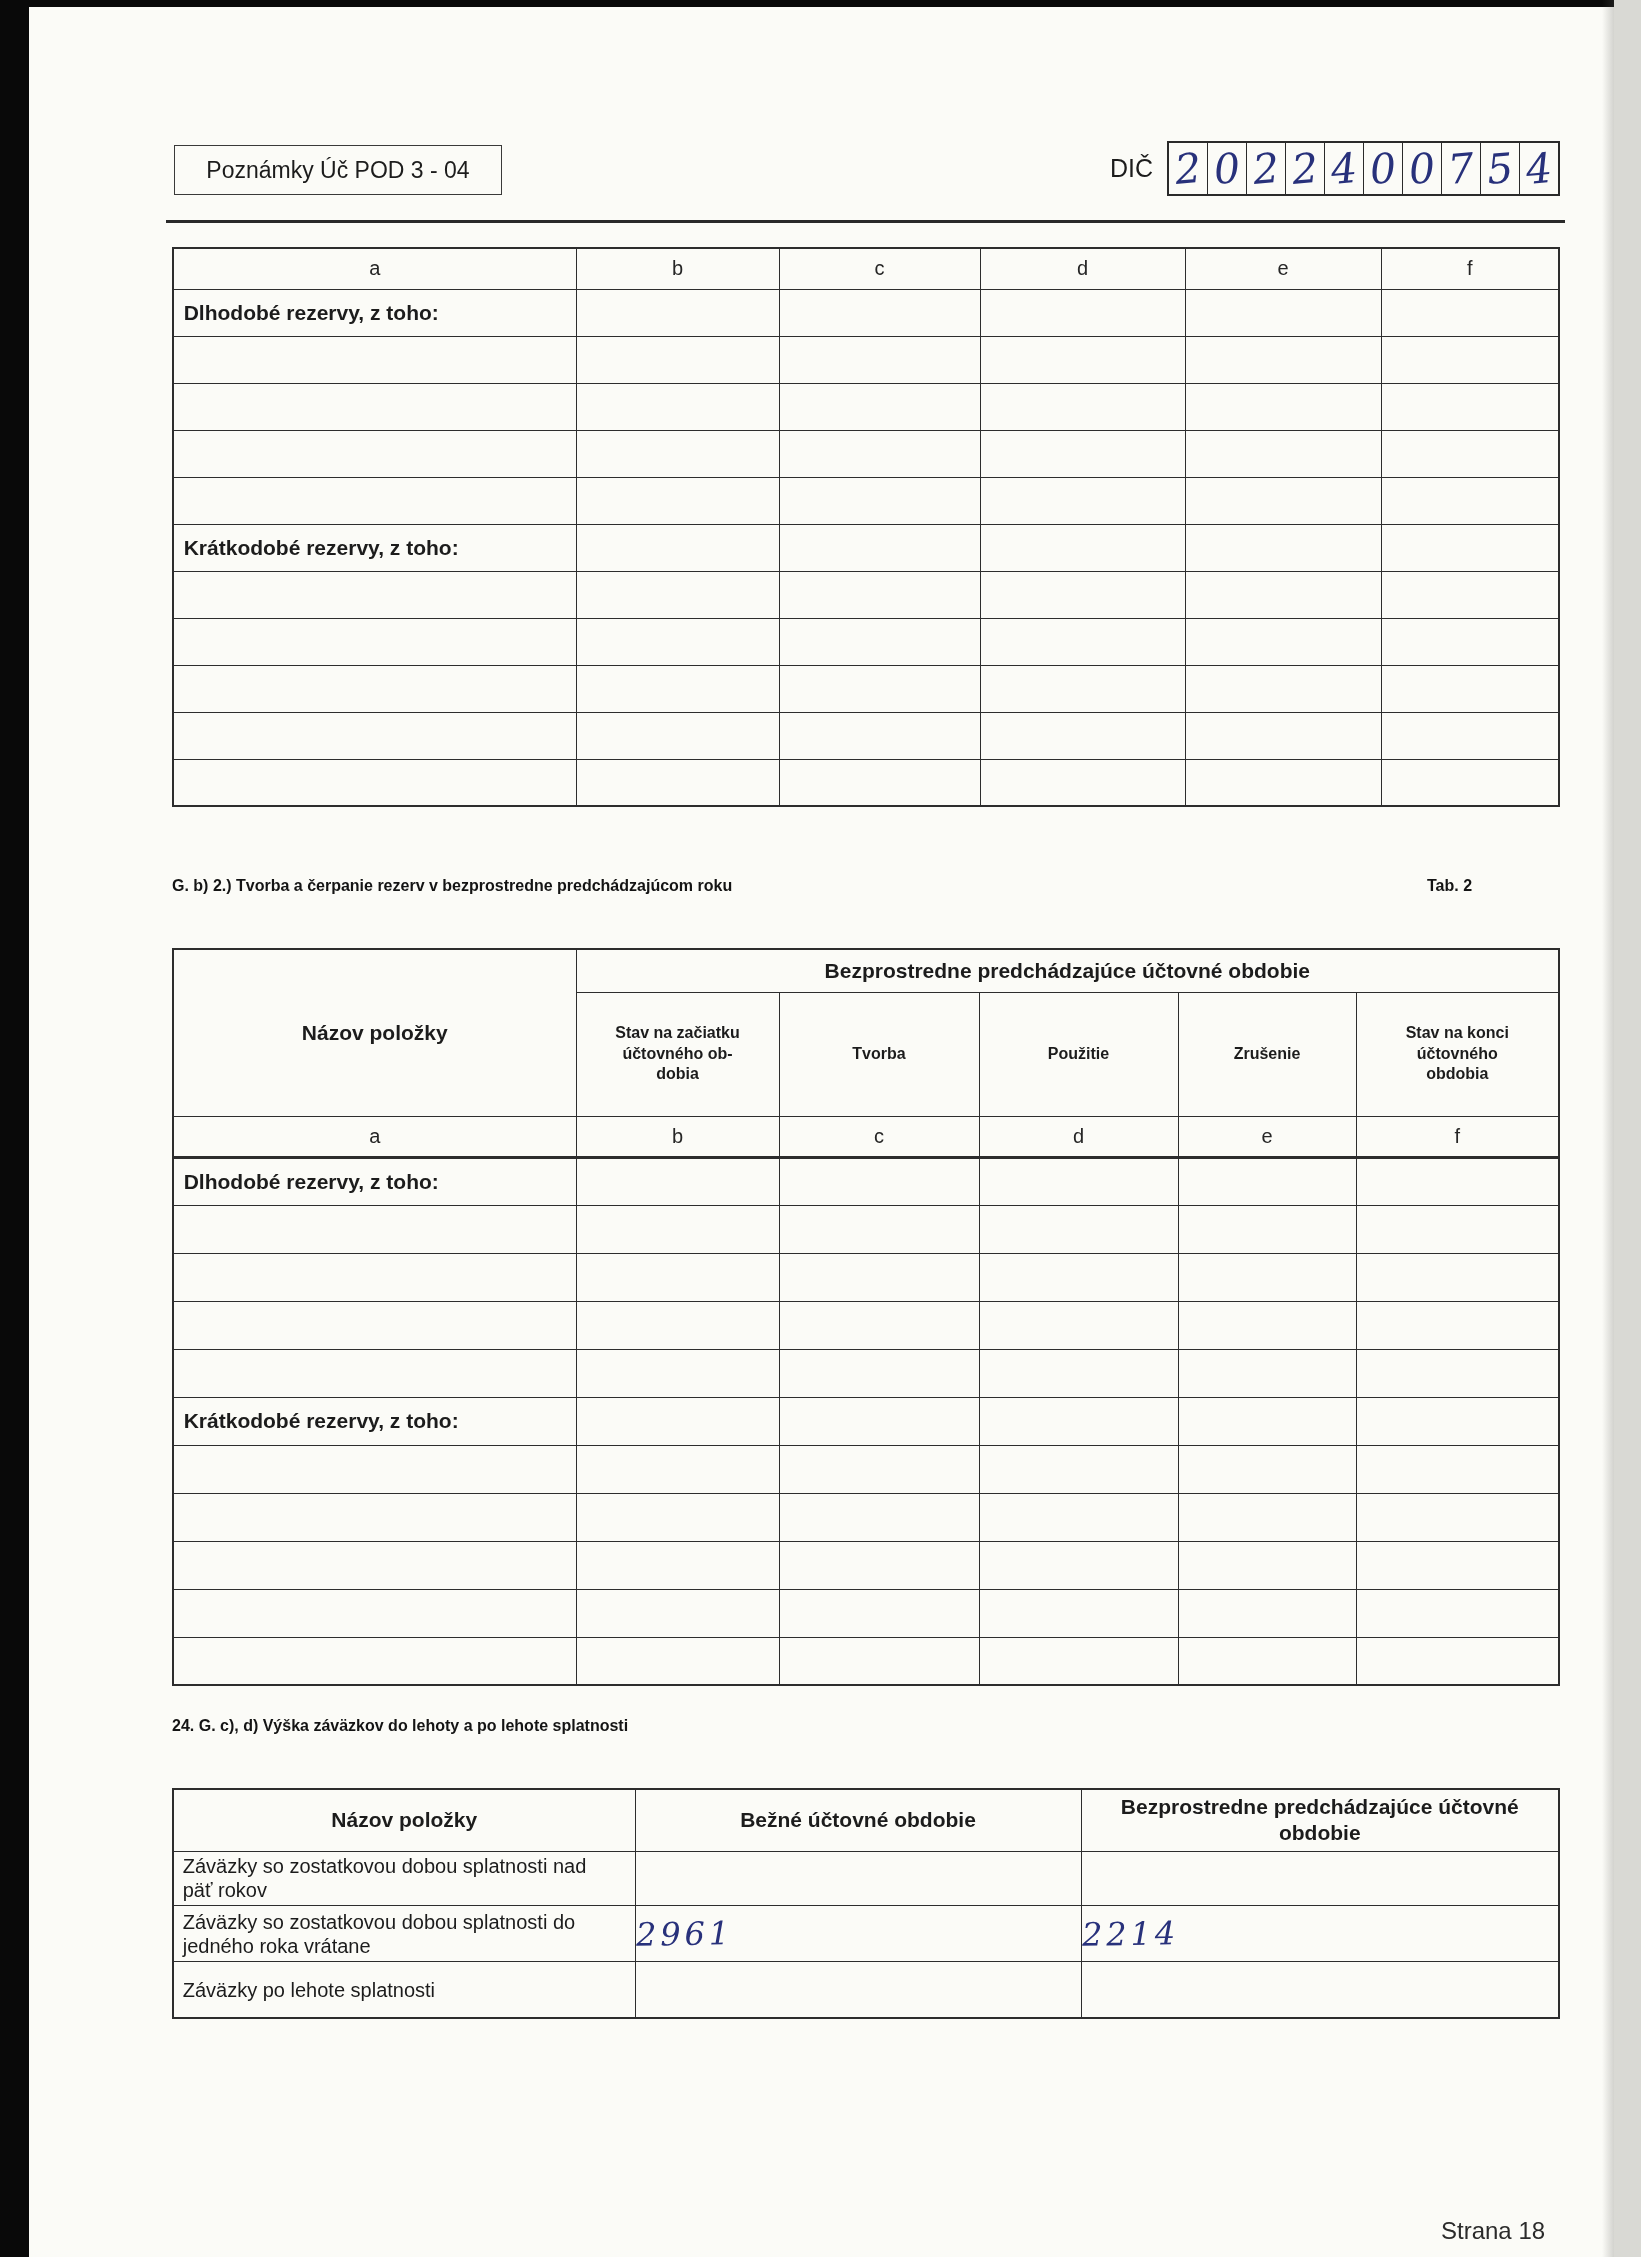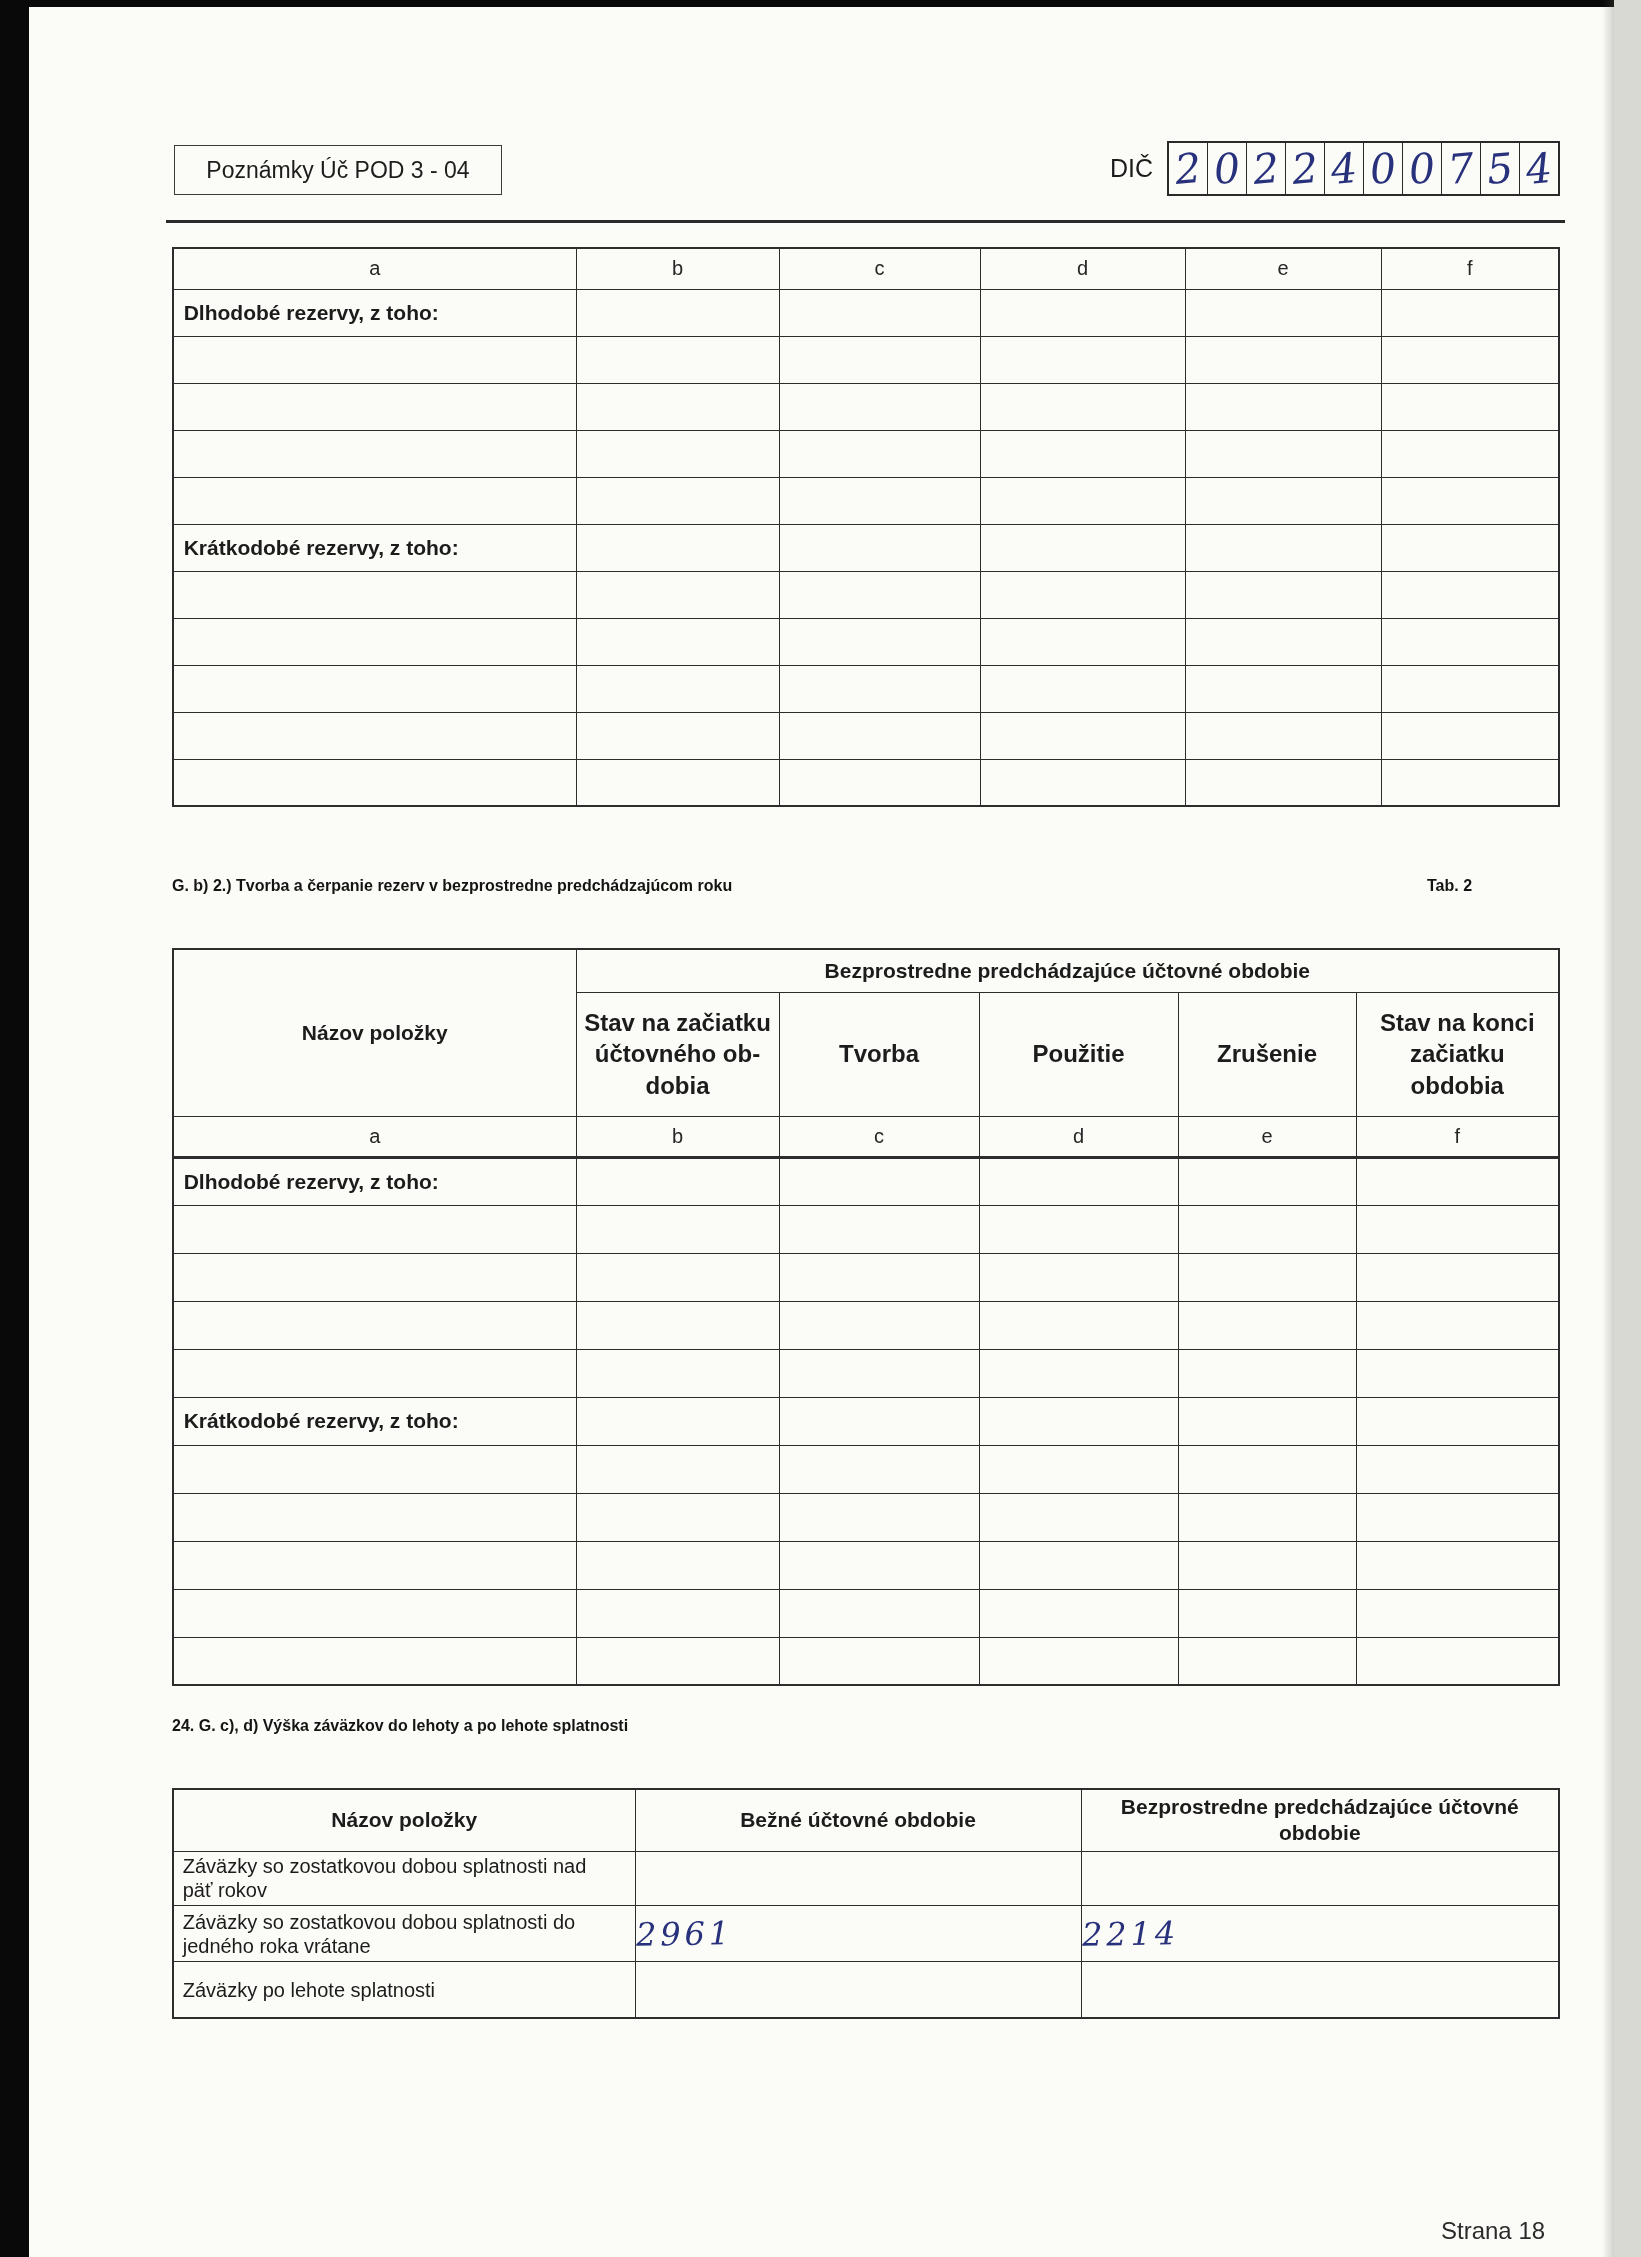--- a/index.html
+++ b/index.html
@@ -38,21 +38,21 @@
 
   .t1 { left:172px; top:247px; width:1385px; }
   .t1 tbody tr { height:47px; }
 
   .section-heading { position:absolute; font-size:16px; font-weight:bold; color:#141414; }
 
   .t2 { left:172px; top:948px; width:1385px; }
   .t2 tr.h1 { height:43px; }
   .t2 tr.h1 td { text-align:center; font-weight:bold; font-size:21px; }
   .t2 tr.h2 { height:124px; }
-  .t2 tr.h2 td { text-align:center; font-weight:bold; font-size:24px; white-space:pre-line; line-height:1.3; }
+  .t2 tr.h2 td { text-align:center; font-weight:bold; font-size:16px; white-space:pre-line; line-height:1.3; }
   .t2 td.name-cell { text-align:center; font-weight:bold; font-size:21px; }
   .t2 tr.letters td { border-bottom:3.9px solid #2d2d2d; }
   .t2 tbody tr { height:48px; }
 
   .t3 { left:172px; top:1788px; width:1386px; }
   .t3 thead tr { height:62px; }
   .t3 thead td { text-align:center; font-weight:bold; font-size:21px; white-space:pre-line; line-height:1.25; }
   .t3 td.label-cell { font-size:20px; padding:2.9px 8.7px; }
   .t3 tbody tr:nth-child(1) { height:41px; }
   .t3 tbody tr:nth-child(2) { height:56px; }
@@ -241,21 +241,21 @@
         <td colspan="5">Bezprostredne predchádzajúce účtovné obdobie</td>
       </tr>
       <tr class="h2">
         <td>Stav na začiatku
 účtovného ob-
 dobia</td>
         <td>Tvorba</td>
         <td>Použitie</td>
         <td>Zrušenie</td>
         <td>Stav na konci
-začiatku
+účtovného
 obdobia</td>
       </tr>
       <tr class="letters">
         <td>a</td>
         <td>b</td>
         <td>c</td>
         <td>d</td>
         <td>e</td>
         <td>f</td>
       </tr>

